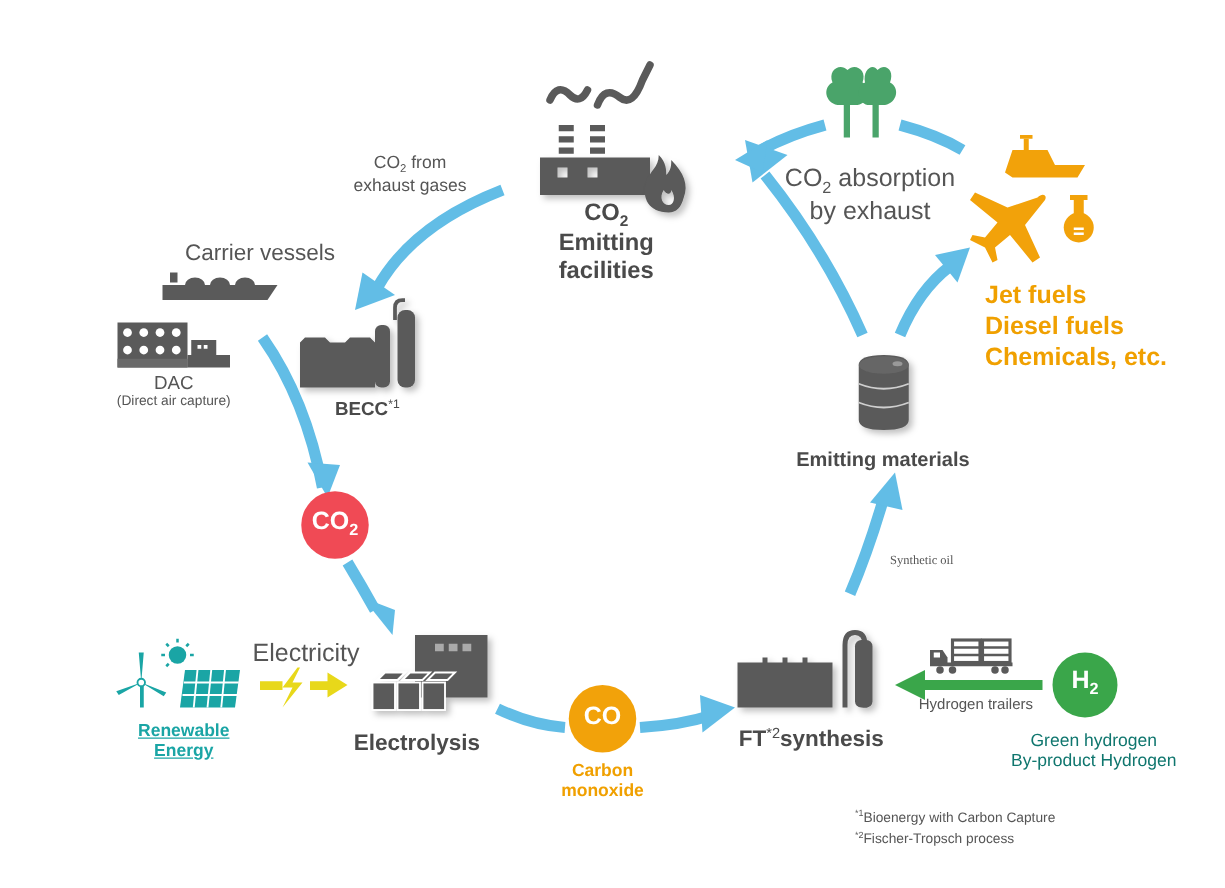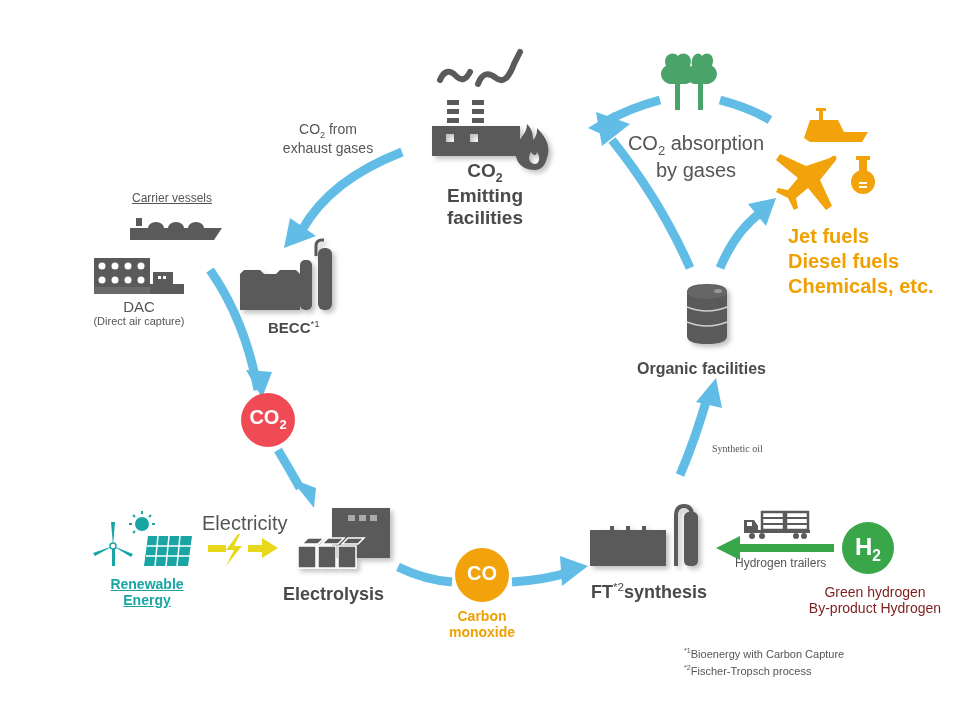--- a/index.html
+++ b/index.html
@@ -4,21 +4,21 @@
 <style>
   html, body { margin: 0; padding: 0; background: #ffffff; }
   body { width: 980px; height: 710px; position: relative; overflow: hidden;
          font-family: "Liberation Sans", "DejaVu Sans", sans-serif; }
   #diagram { position: absolute; left: 0; top: 0; }
   .lbl { position: absolute; white-space: nowrap; line-height: 1.15; }
   .grey { color: #555555; }
   .dark { color: #4a4a4a; font-weight: bold; }
   .teal { color: #1aa5a5; font-weight: bold; text-decoration: underline; }
   .orange { color: #f0a000; font-weight: bold; }
-  .green { color: #7f1d1d; }
+  .green { color: #0f766e; }
   .center { text-align: center; }
   sub, sup { font-size: 65%; }
 </style>
 </head>
 <body>
 
 <svg id="diagram" width="980" height="710" viewBox="0 0 980 710">
   <defs>
     <filter id="sh" x="-20%" y="-20%" width="150%" height="150%">
       <feDropShadow dx="3" dy="3" stdDeviation="2.5" flood-color="#000" flood-opacity="0.25"></feDropShadow>
@@ -211,21 +211,21 @@
   <div><span>CO</span><sub>2</sub></div>
   <div>Emitting</div>
   <div>facilities</div>
 </div>
 
 <div class="lbl center grey" style="left:268px;top:121px;width:120px;font-size:14px;">
   <div><span>CO</span><sub>2</sub><span> from</span></div>
   <div>exhaust gases</div>
 </div>
 
-<div class="lbl grey" style="left:132px;top:192px;font-size:12px;text-decoration:underline;">Carrier vessels</div>
+<div class="lbl grey" style="left:148px;top:192px;font-size:18px;">Carrier vessels</div>
 
 <div class="lbl center grey" style="left:78px;top:298px;width:122px;">
   <div style="font-size:15px;">DAC</div>
   <div style="font-size:11px;">(Direct air capture)</div>
 </div>
 
 <div class="lbl dark" style="left:250px;top:318px;font-size:15px;">
   <div style="padding-left:18px;"><span>BECC</span><sup style="font-weight:normal;">*1</sup></div>
 </div>
 
@@ -249,39 +249,39 @@
   <div>Carbon</div>
   <div>monoxide</div>
 </div>
 
 <div class="lbl dark" style="left:591px;top:580px;font-size:18px;">
   <span>FT</span><sup style="font-weight:normal;">*2</sup><span>synthesis</span>
 </div>
 
 <div class="lbl grey" style="left:735px;top:557px;font-size:12px;">Hydrogen trailers</div>
 
-<div class="lbl center" style="left:842px;top:533px;width:52px;color:#fff;font-weight:bold;font-size:24px;">
+<div class="lbl center" style="left:842px;top:533px;width:52px;color:#fff;font-weight:bold;font-size:20px;">
   <span>H</span><sub>2</sub>
 </div>
 <div class="lbl center green" style="left:790px;top:584px;width:170px;font-size:14px;">
   <div>Green hydrogen</div>
   <div>By-product Hydrogen</div>
 </div>
 
 <div class="lbl grey" style="left:712px;top:443px;font-size:10px;font-family:Liberation Serif, serif;">Synthetic oil</div>
 
-<div class="lbl dark" style="left:637px;top:360px;font-size:16px;">Organic facilities</div>
+<div class="lbl dark" style="left:637px;top:360px;font-size:16px;">Emitting materials</div>
 
 <div class="lbl orange" style="left:788px;top:224px;font-size:20px;line-height:1.25;">
   <div>Jet fuels</div>
   <div>Diesel fuels</div>
   <div>Chemicals, etc.</div>
 </div>
 
 <div class="lbl center grey" style="left:626px;top:132px;width:140px;font-size:20px;">
   <div><span>CO</span><sub>2</sub><span> absorption</span></div>
-  <div>by gases</div>
+  <div>by exhaust</div>
 </div>
 
 <div class="lbl grey" style="left:684px;top:646px;font-size:11px;line-height:1.5;">
   <div><sup>*1</sup><span>Bioenergy with Carbon Capture</span></div>
   <div><sup>*2</sup><span>Fischer-Tropsch process</span></div>
 </div>
 
 </body></html>

